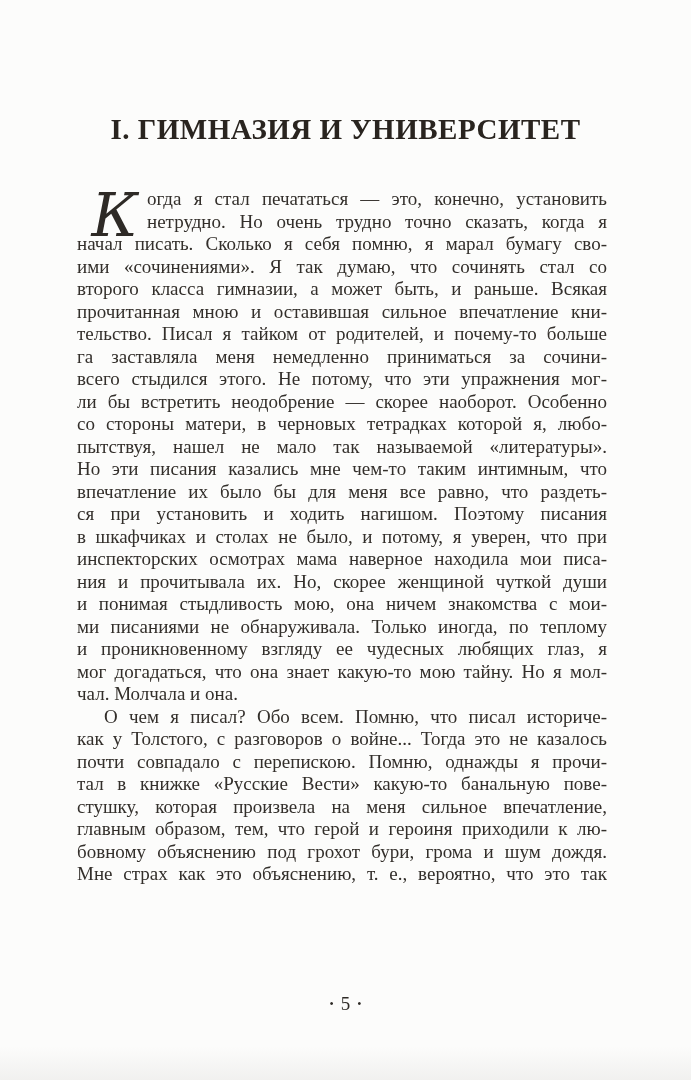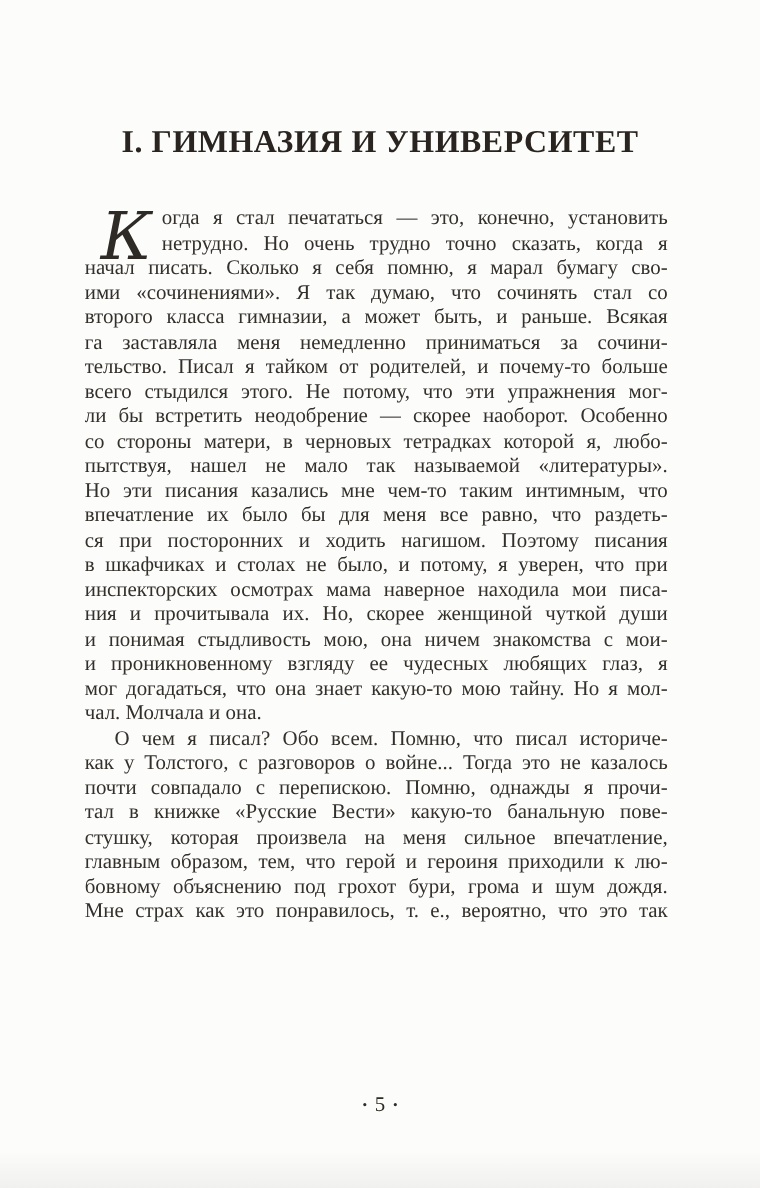--- a/index.html
+++ b/index.html
@@ -98,46 +98,48 @@
   <h1 class="chapter-title" style="color: rgb(41, 36, 31);">I. ГИМНАЗИЯ И УНИВЕРСИТЕТ</h1>
 
   <div class="text-block">
       <div class="para">
         <span class="dropcap">К</span>
         <div class="line">огда я стал печататься — это, конечно, установить</div>
         <div class="line">нетрудно. Но очень трудно точно сказать, когда я</div>
         <div class="line">начал писать. Сколько я себя помню, я марал бумагу сво-</div>
         <div class="line">ими «сочинениями». Я так думаю, что сочинять стал со</div>
         <div class="line">второго класса гимназии, а может быть, и раньше. Всякая</div>
+        <div class="line">прочитанная мною и оставившая сильное впечатление кни-</div>
+        <div class="line">тельство. Писал я тайком от родителей, и почему-то больше</div>
         <div class="line">га заставляла меня немедленно приниматься за сочини-</div>
-        <div class="line">тельство. Писал я тайком от родителей, и почему-то больше</div>
         <div class="line">всего стыдился этого. Не потому, что эти упражнения мог-</div>
         <div class="line">ли бы встретить неодобрение — скорее наоборот. Особенно</div>
         <div class="line">со стороны матери, в черновых тетрадках которой я, любо-</div>
         <div class="line">пытствуя, нашел не мало так называемой «литературы».</div>
         <div class="line">Но эти писания казались мне чем-то таким интимным, что</div>
         <div class="line">впечатление их было бы для меня все равно, что раздеть-</div>
-        <div class="line">ся при посторонних и ходить нагишом. Поэтому писания</div>
+        <div class="line">ся при установить и ходить нагишом. Поэтому писания</div>
         <div class="line">в шкафчиках и столах не было, и потому, я уверен, что при</div>
         <div class="line">инспекторских осмотрах мама наверное находила мои писа-</div>
         <div class="line">ния и прочитывала их. Но, скорее женщиной чуткой души</div>
         <div class="line">и понимая стыдливость мою, она ничем знакомства с мои-</div>
+        <div class="line">ми писаниями не обнаруживала. Только иногда, по теплому</div>
         <div class="line">и проникновенному взгляду ее чудесных любящих глаз, я</div>
         <div class="line">мог догадаться, что она знает какую-то мою тайну. Но я мол-</div>
         <div class="line no-just">чал. Молчала и она.</div>
       </div>
       <div class="para">
         <div class="line indent">О чем я писал? Обо всем. Помню, что писал историче-</div>
         <div class="line">как у Толстого, с разговоров о войне... Тогда это не казалось</div>
         <div class="line">почти совпадало с перепискою. Помню, однажды я прочи-</div>
         <div class="line">тал в книжке «Русские Вести» какую-то банальную пове-</div>
         <div class="line">стушку, которая произвела на меня сильное впечатление,</div>
         <div class="line">главным образом, тем, что герой и героиня приходили к лю-</div>
         <div class="line">бовному объяснению под грохот бури, грома и шум дождя.</div>
-        <div class="line">Мне страх как это понравилось, т. е., вероятно, что это так</div>
+        <div class="line">Мне страх как это объяснению, т. е., вероятно, что это так</div>
       </div>
     </div>
 
   <div class="page-footer">
     <span class="dot">•</span><span class="num">5</span><span class="dot">•</span>
   </div>
 
 </div>
 
 </body></html>

